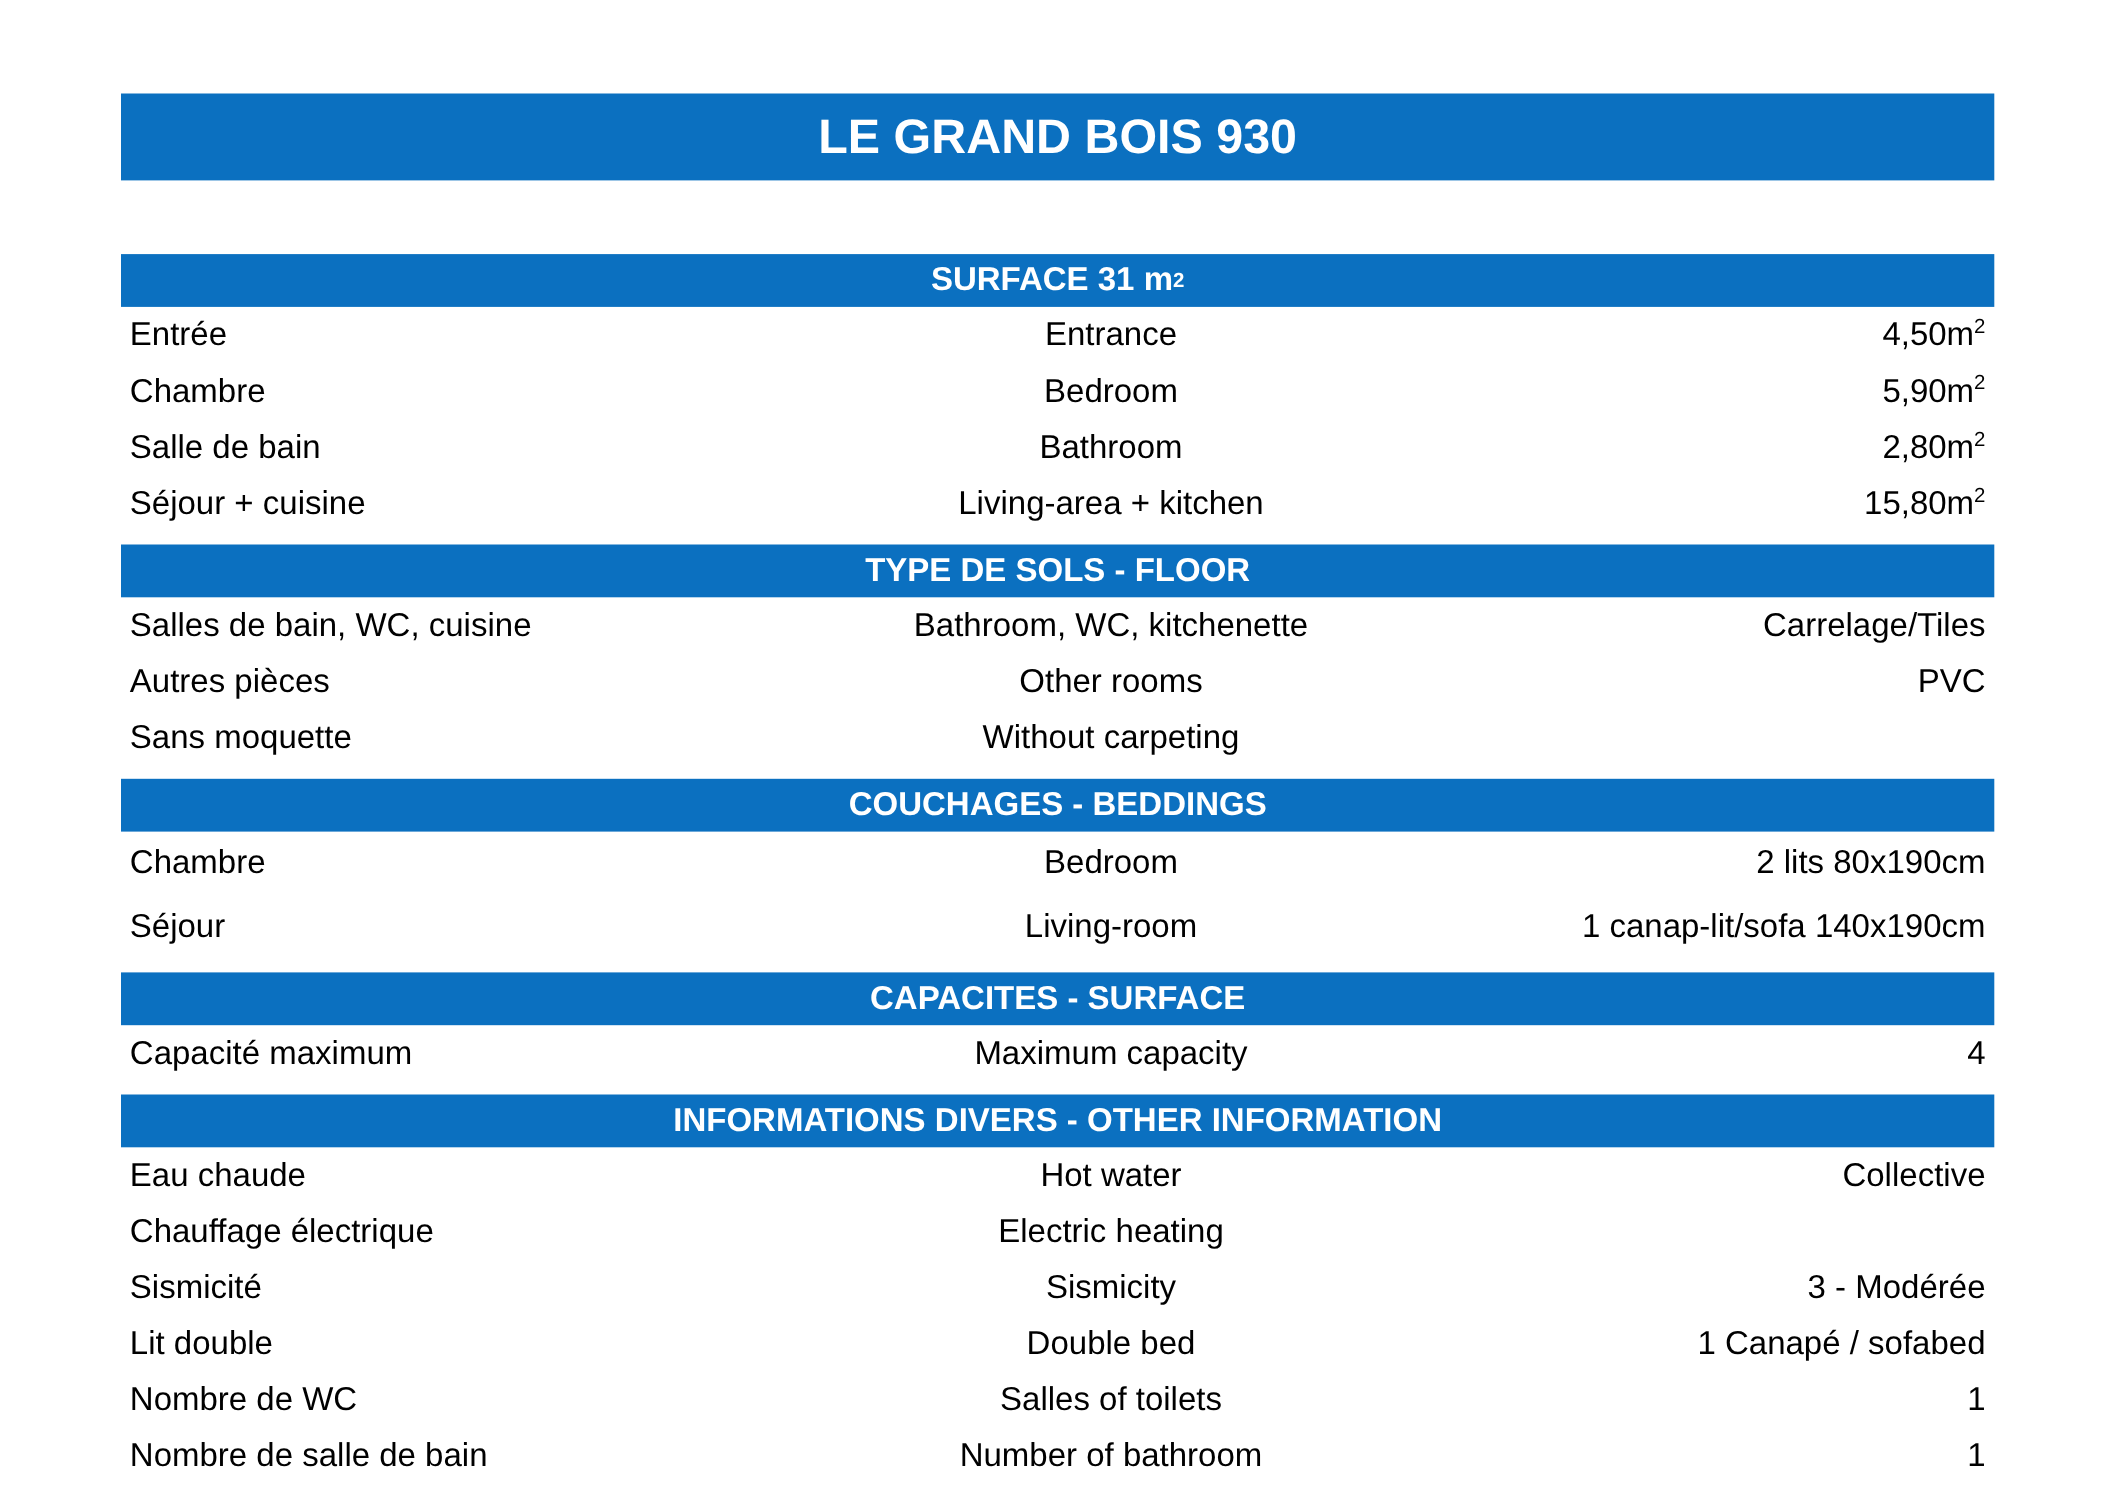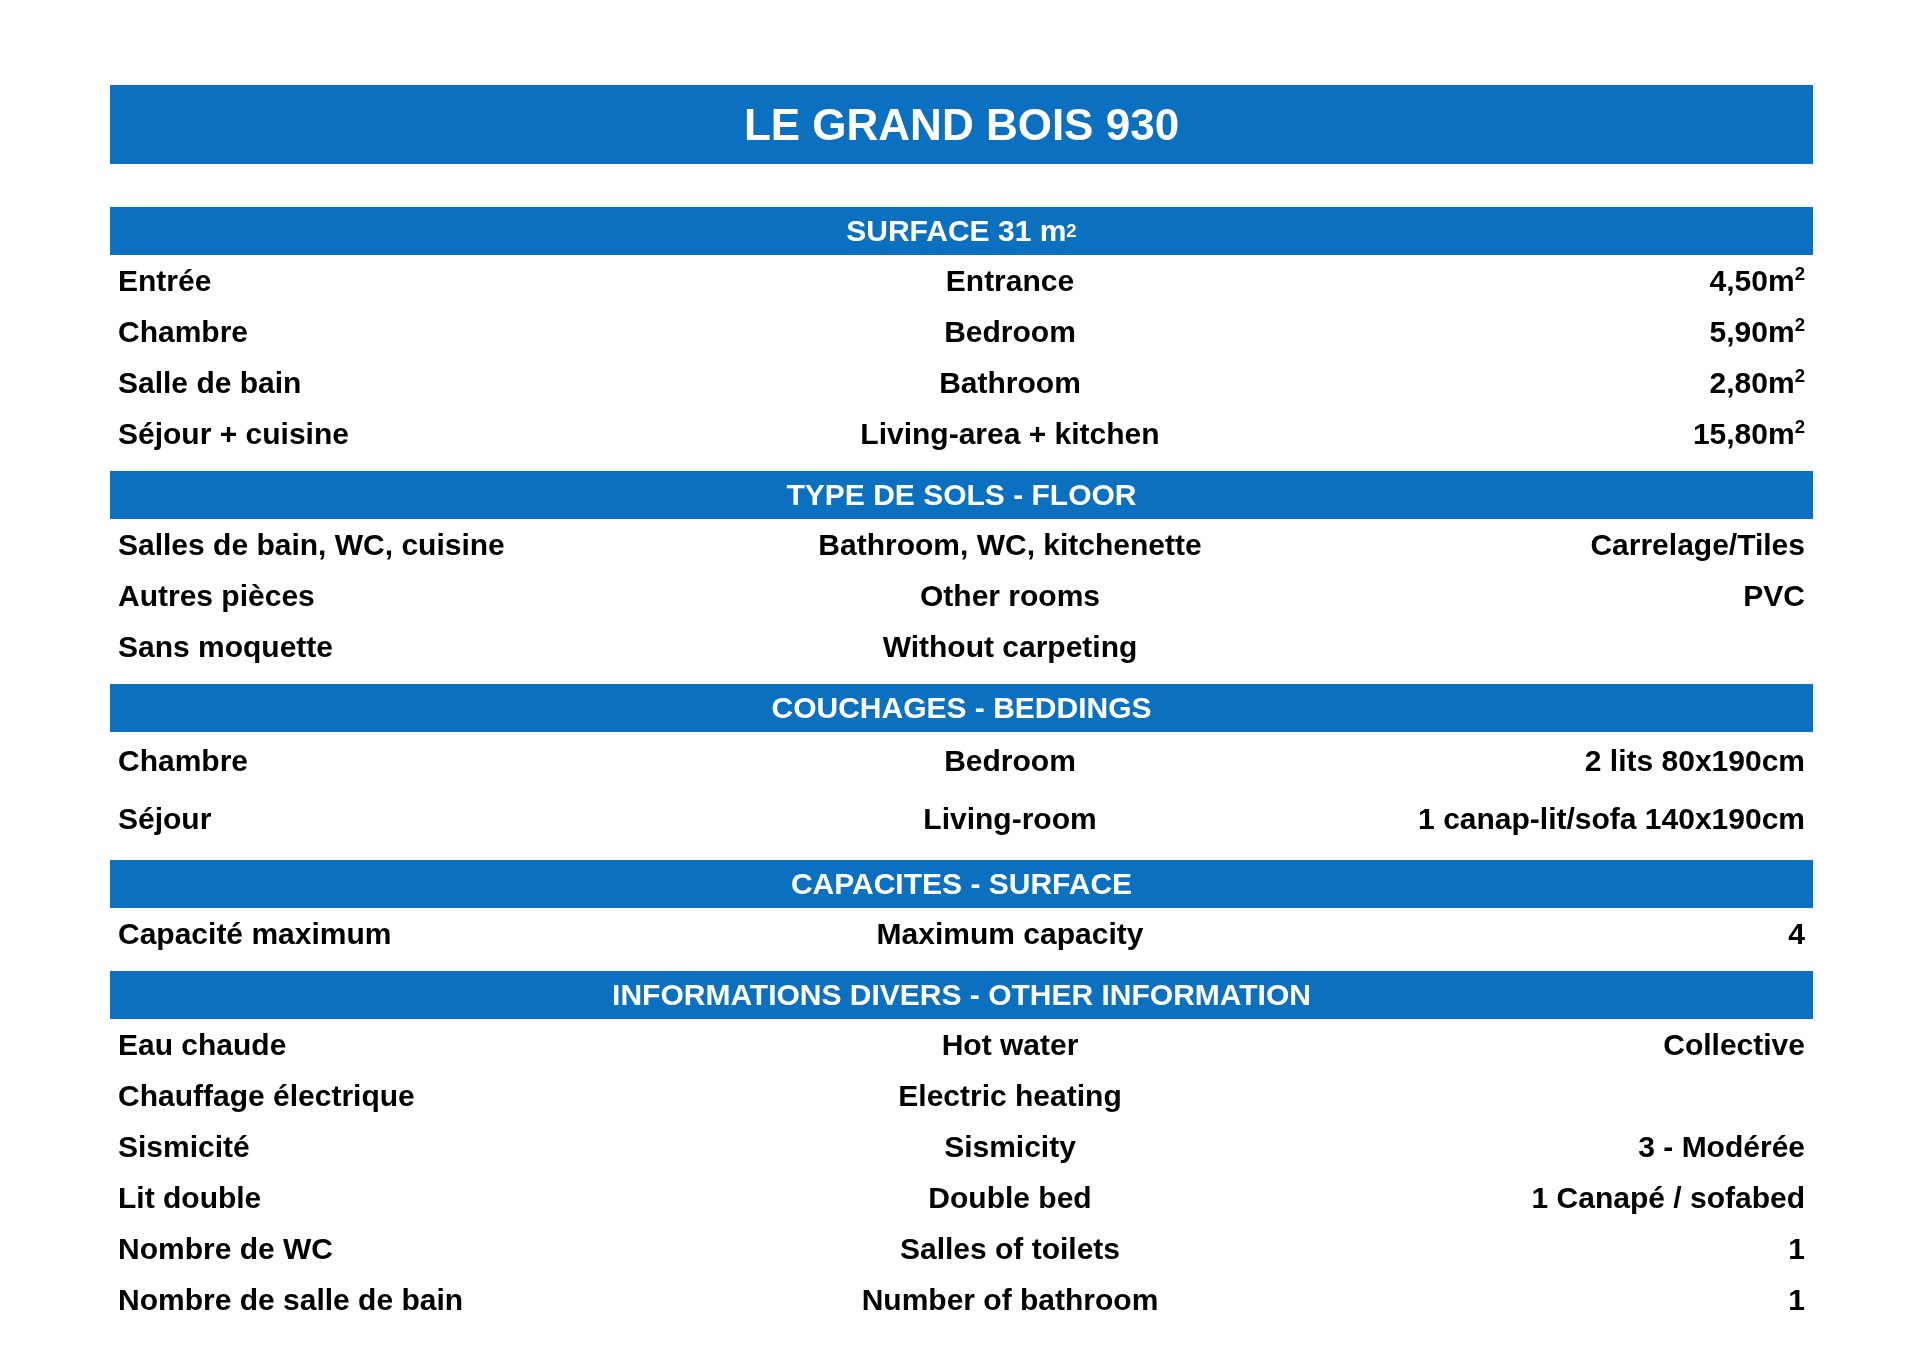--- a/index.html
+++ b/index.html
@@ -26,21 +26,21 @@
     left: 110px;
     top: 85px;
     width: 1703px;
   }
   .title-bar {
     background: var(--header-blue);
     height: 79px;
     display: flex;
     align-items: center;
     justify-content: center;
-    margin-bottom: 43px;
+    margin-bottom: 67px;
   }
   .title-bar .title-text {
     color: var(--header-text);
     font-size: 44px;
     font-weight: bold;
     letter-spacing: 0px;
     white-space: nowrap;
   }
   .section-header {
     background: var(--header-blue);
@@ -53,21 +53,20 @@
     font-weight: bold;
     white-space: nowrap;
     margin-top: 12px;
   }
   .row {
     display: flex;
     align-items: center;
     height: 51px;
     padding: 16px 8px;
     font-size: 30px;
-    font-weight: bold;
   }
   
   #sections .section:nth-child(3) .row { height: 58px; }
   .cell { white-space: nowrap; overflow: visible; }
   .cell-fr { width: 572px; text-align: left; }
   .cell-en { width: 640px; text-align: center; }
   .cell-value { flex: 1; text-align: right; }
   sup {
     font-size: 62%;
     line-height: 0;

